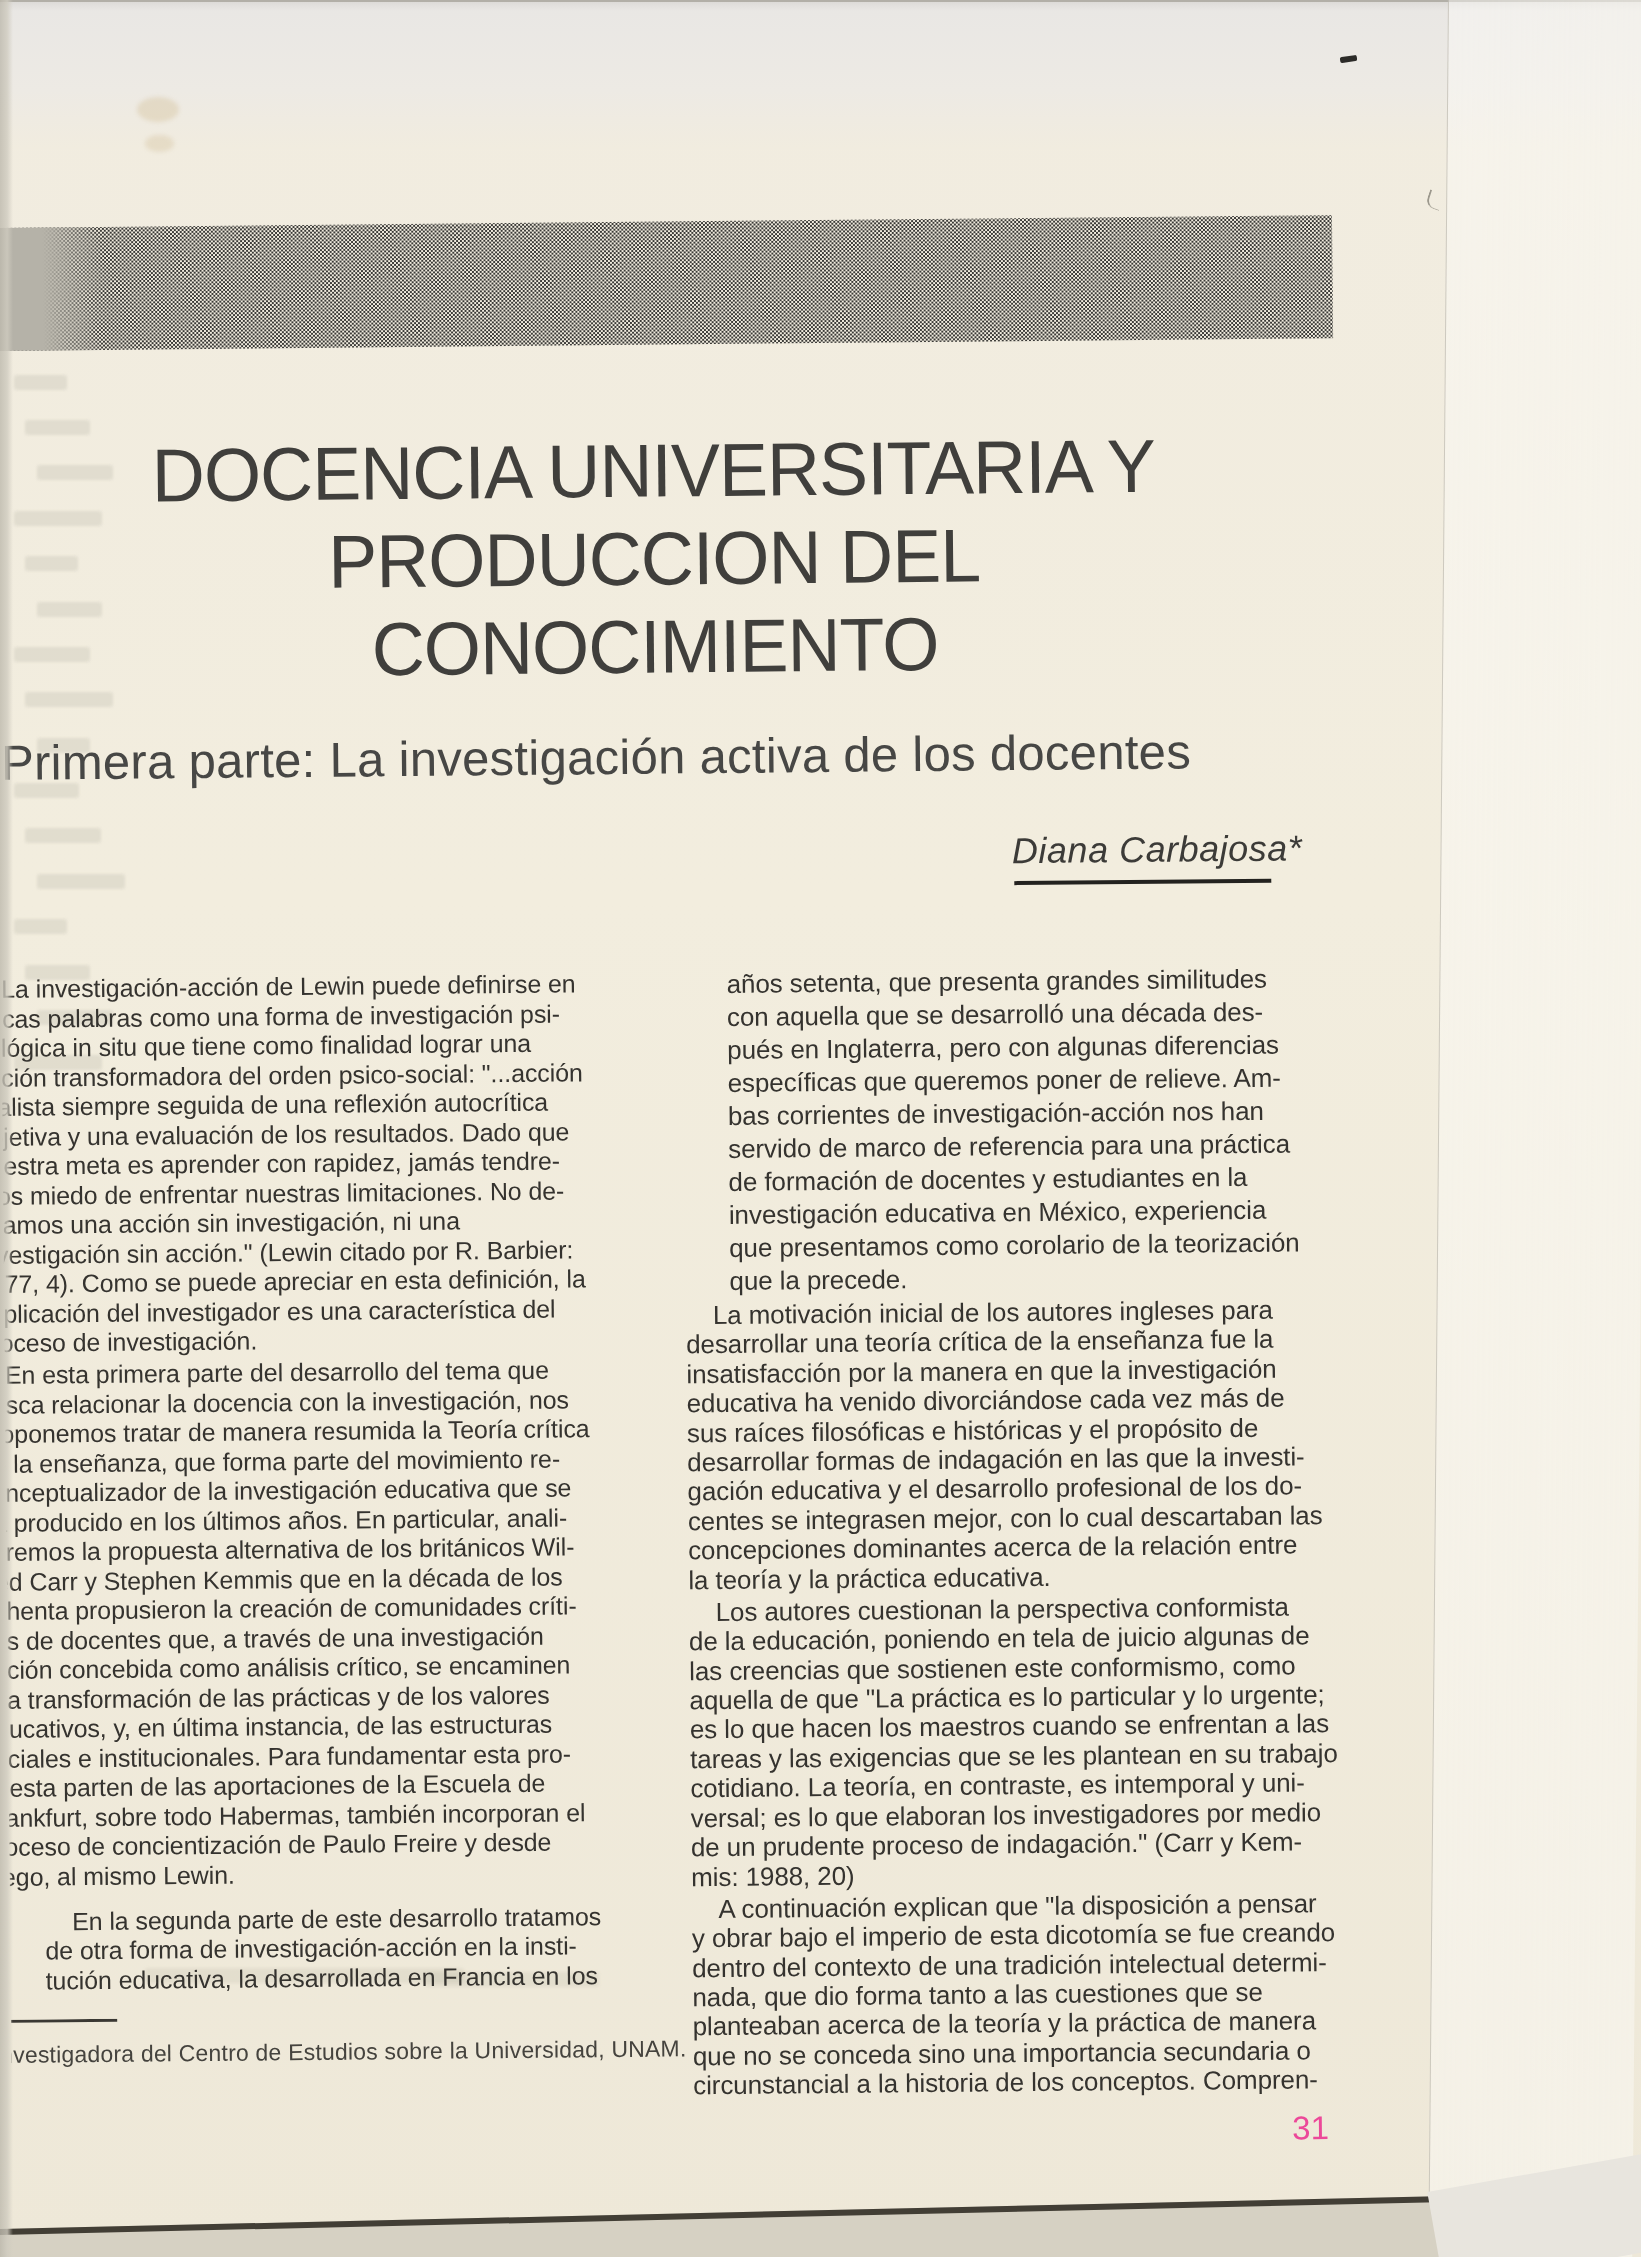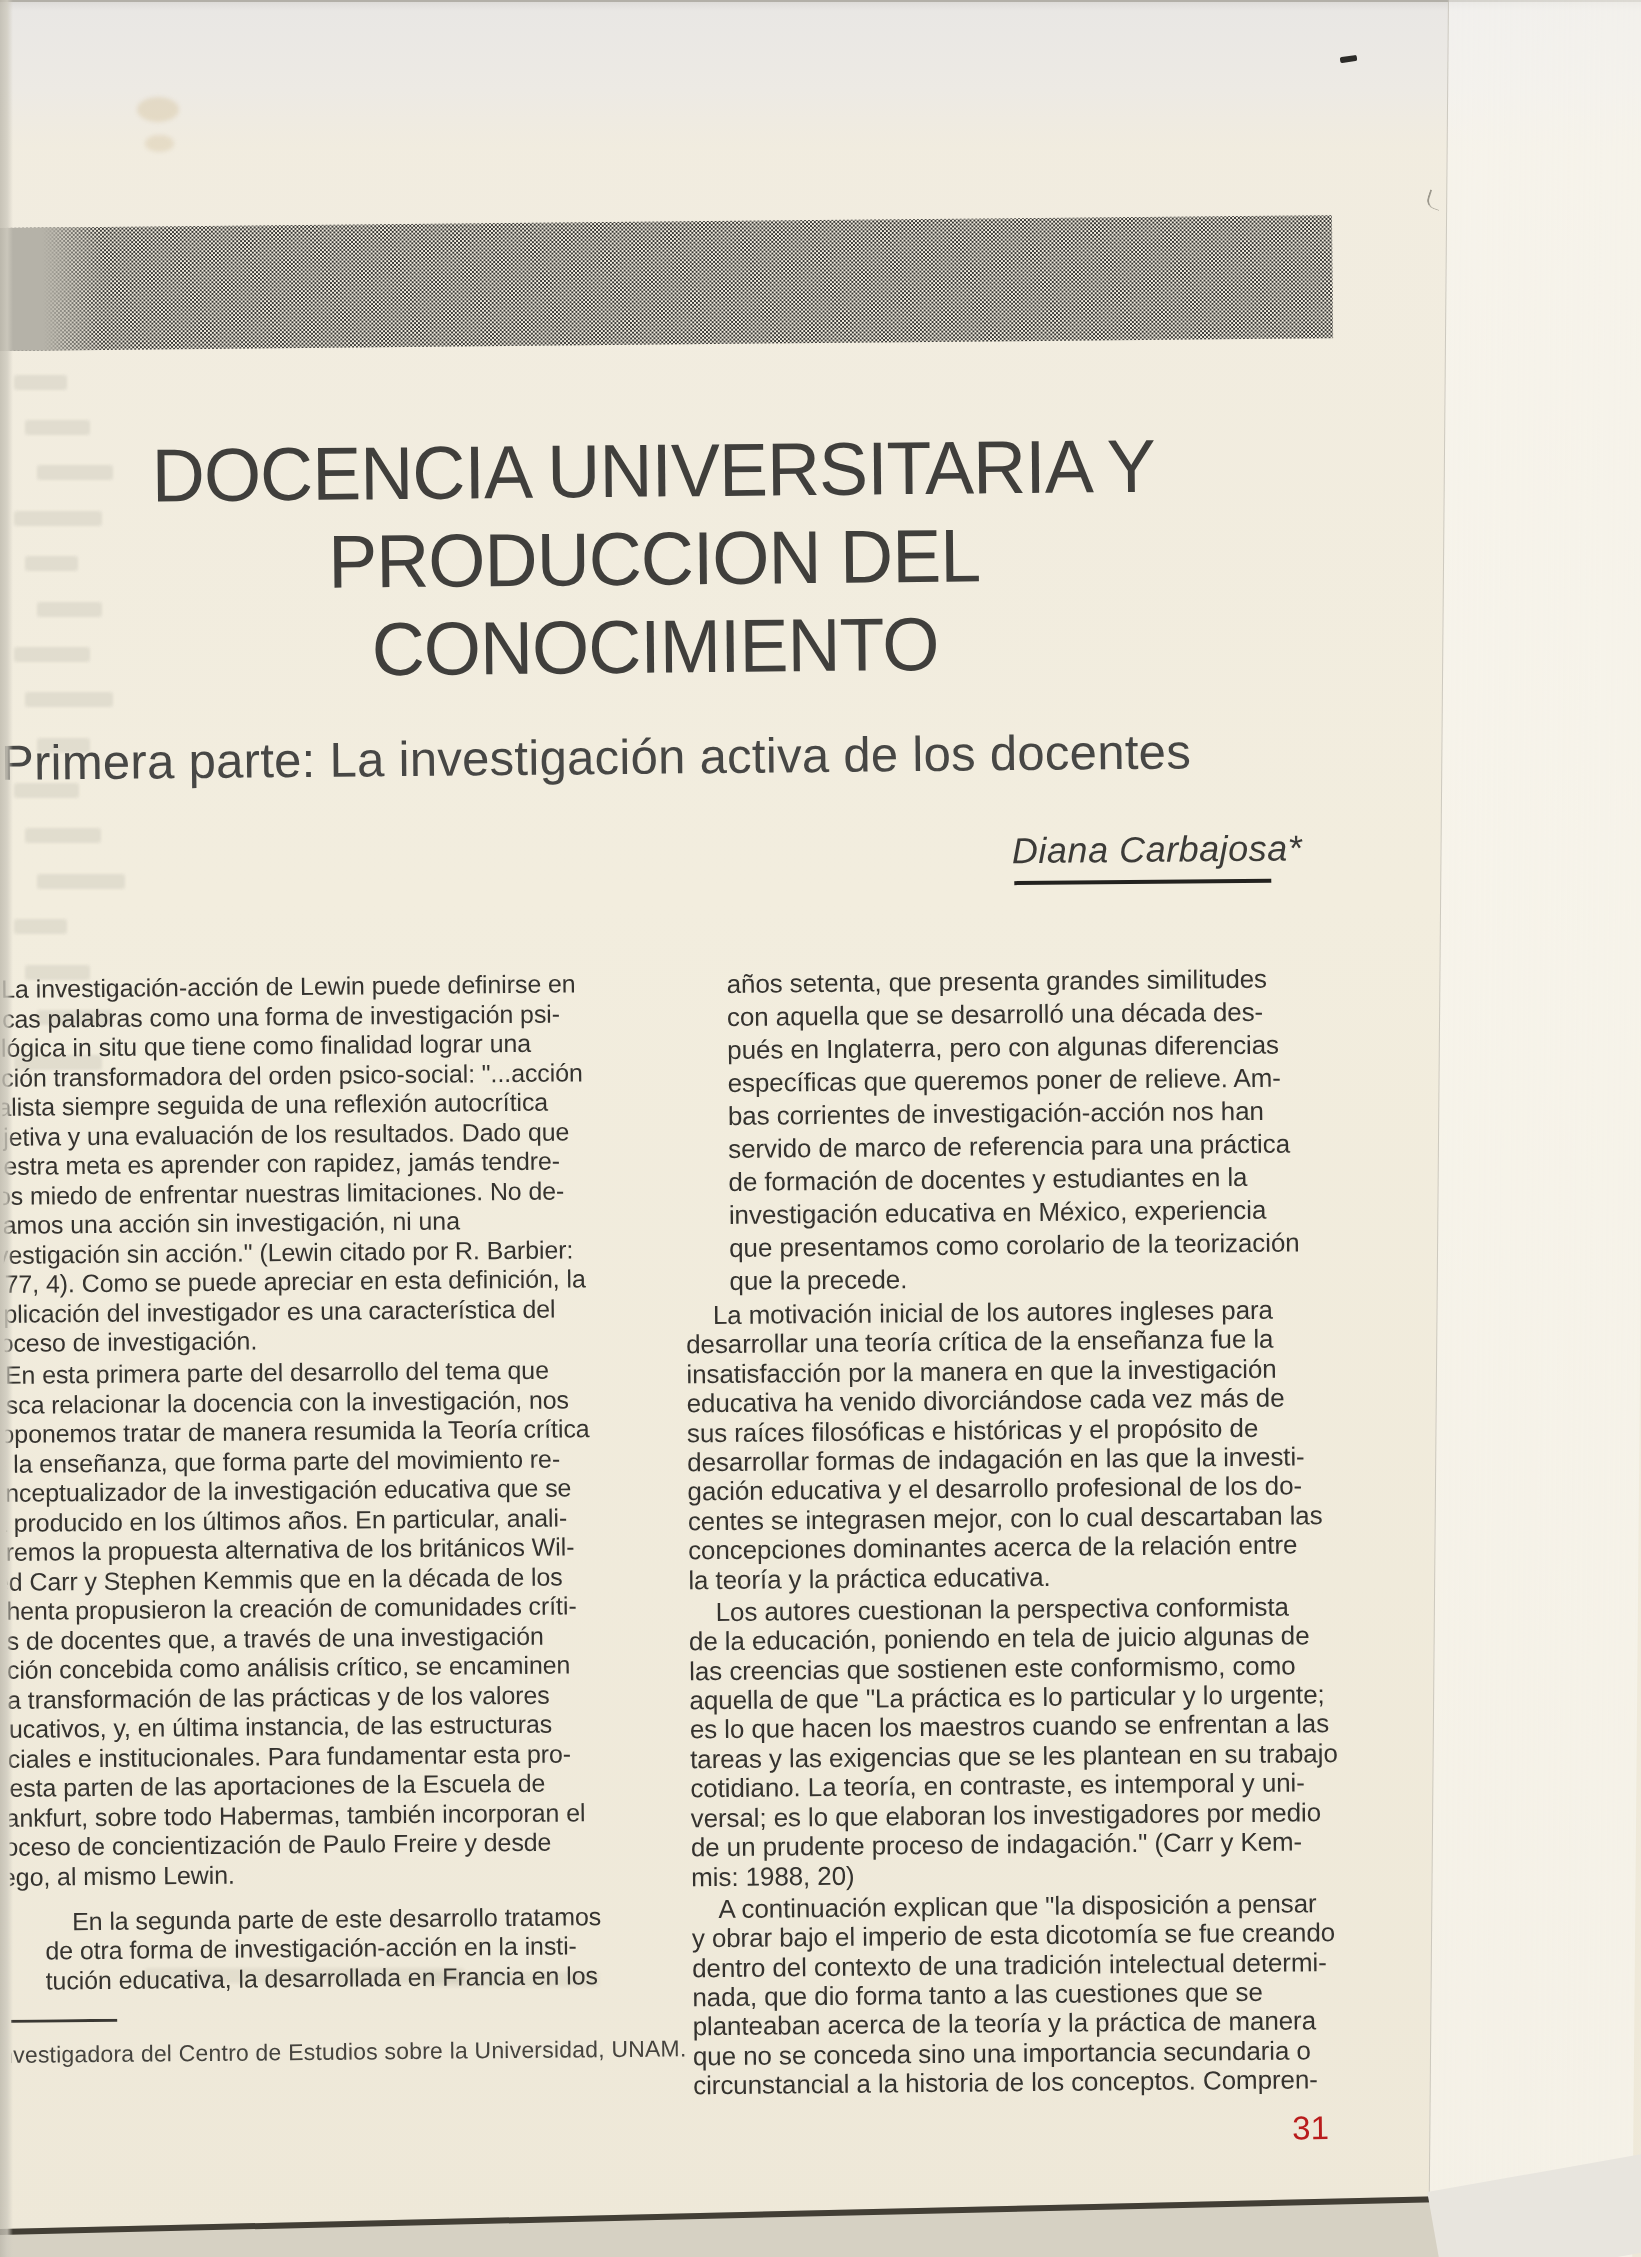--- a/index.html
+++ b/index.html
@@ -67,21 +67,21 @@
   .col-left .para:nth-child(3){margin-left:62px;margin-top:15.4px;}
   .col-right .para:first-child{padding-left:44px;}
   .col-right .para:first-child .tline{line-height:33px;}
   .col-right .para:first-child .tline:first-child{text-indent:0;}
 
   .footnote-block{left:1.9px;top:2012px;width:676px;overflow:hidden;}
   .footnote-rule{width:133px;height:2.9px;background:#3a3833;margin-left:-27px;}
   .footnote-text{margin-left:-27px;margin-top:19.3px;font-size:23px;color:#45433e;
     white-space:nowrap;letter-spacing:0.2px;}
 
-  .page-number{left:1282px;top:2114px;font-size:33px;color:#b91c1c;}
+  .page-number{left:1282px;top:2114px;font-size:33px;color:#ec4899;}
 
   
   .ghost{position:absolute;background:rgba(125,130,110,.14);filter:blur(1.4px);
     border-radius:2.9px;z-index:1;}
   
   .speck-dash{left:1340px;top:56px;width:17.4px;height:5.8px;background:#2c2b28;
     transform:rotate(-8deg);border-radius:1.9px;z-index:12;}
   .speck-squiggle{left:1427px;top:191px;width:12.6px;height:17.4px;
     border-left:2.9px solid rgba(120,117,106,.7);border-bottom:1.9px solid rgba(120,117,106,.5);
     border-radius:0 0 0 9.7px;transform:rotate(18deg);z-index:12;}

